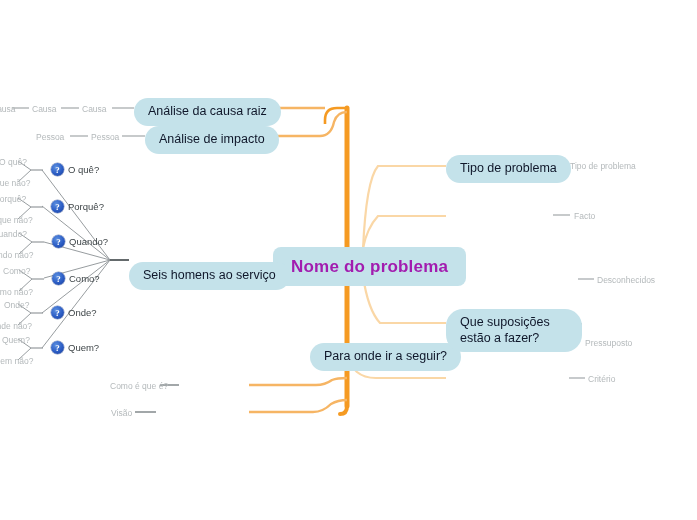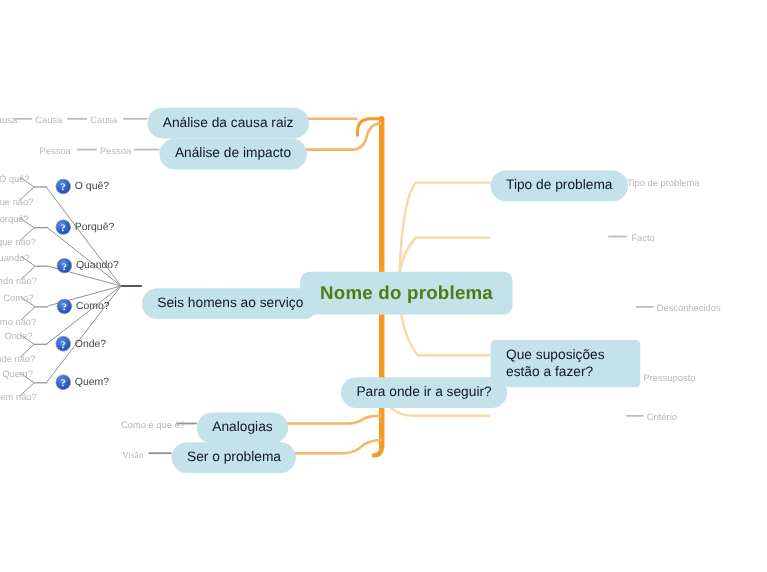--- a/index.html
+++ b/index.html
@@ -25,21 +25,21 @@
     text-align:center;
     box-sizing:border-box;
     line-height:1.25;
     white-space:nowrap;
     z-index:5;
   }
   .node.lvl1{font-size:12.5px;padding:6px 14px;}
   .node.wrap{white-space:normal;}
   .root{
     background:#c4e2ea;
-    color:#4d7c0f;
+    color:#a21caf;
     font-size:17px;
     font-weight:bold;
     border-radius:8px;
     padding:9px 18px;
     letter-spacing:.2px;
   }
 
   
   .leaf{
     position:absolute;
@@ -141,27 +141,25 @@
 
     <line x1="160" y1="385" x2="179" y2="385" stroke="#8b9194" stroke-width="1.6"></line>
     <line x1="135" y1="412" x2="156" y2="412" stroke="#8b9194" stroke-width="1.6"></line>
   </svg>
 
   <div class="node root" style="left:273px;top:247px;">Nome do problema</div>
 
   <div class="node lvl1" style="left:134px;top:98px;">Análise da causa raiz</div>
   <div class="node lvl1" style="left:145px;top:126px;">Análise de impacto</div>
   <div class="node lvl1" style="left:129px;top:250px;margin-top:12px;">Seis homens ao serviço</div>
-  <div class="node lvl1" style="left:179px;top:375px;">Analogias</div>
-  <div class="node lvl1" style="left:156px;top:402px;">Ser o problema</div>
 
   <div class="node lvl1" style="left:310px;top:343px;text-align:right;">Para onde ir a seguir?</div>
 
   <div class="node lvl1" style="left:446px;top:155px;">Tipo de problema</div>
-  <div class="node lvl1 wrap" style="left:446px;top:309px;width:136px;border-radius:4px;text-align:left;justify-content:flex-start;">Que suposições estão a fazer?</div>
+  <div class="node lvl1 wrap" style="left:446px;top:309px;width:136px;border-radius:17px;text-align:left;justify-content:flex-start;">Que suposições estão a fazer?</div>
 
   <div class="leaf" style="left:570px;top:161px;">Tipo de problema</div>
   <div class="leaf" style="left:574px;top:211px;">Facto</div>
   <div class="leaf" style="left:597px;top:275px;">Desconhecidos</div>
   <div class="leaf" style="left:585px;top:320px;margin-top:18px;">Pressuposto</div>
   <div class="leaf" style="left:588px;top:374px;">Critério</div>
 
   <div class="leaf" style="left:82px;top:104px;">Causa</div>
   <div class="leaf" style="left:32px;top:104px;">Causa</div>
   <div class="leaf" style="left:-9px;top:104px;">Causa</div>
@@ -206,15 +204,15 @@
   <div class="leaf" style="left:3px;top:266px;">Como?</div>
   <div class="leaf" style="left:-11px;top:287px;">Como não?</div>
 
   <div class="leaf" style="left:4px;top:300px;">Onde?</div>
   <div class="leaf" style="left:-10px;top:321px;">Onde não?</div>
 
   <div class="leaf" style="left:2px;top:335px;">Quem?</div>
   <div class="leaf" style="left:-11px;top:356px;">Quem não?</div>
 
   <div class="leaf" style="left:110px;top:381px;text-align:right;">Como é que é?</div>
-  <div class="leaf" style="left:111px;top:408px;font-family:Liberation Serif, serif;">Visão</div>
+  <div class="leaf" style="left:111px;top:408px;">Visão</div>
 
 </div>
 
 </body></html>

